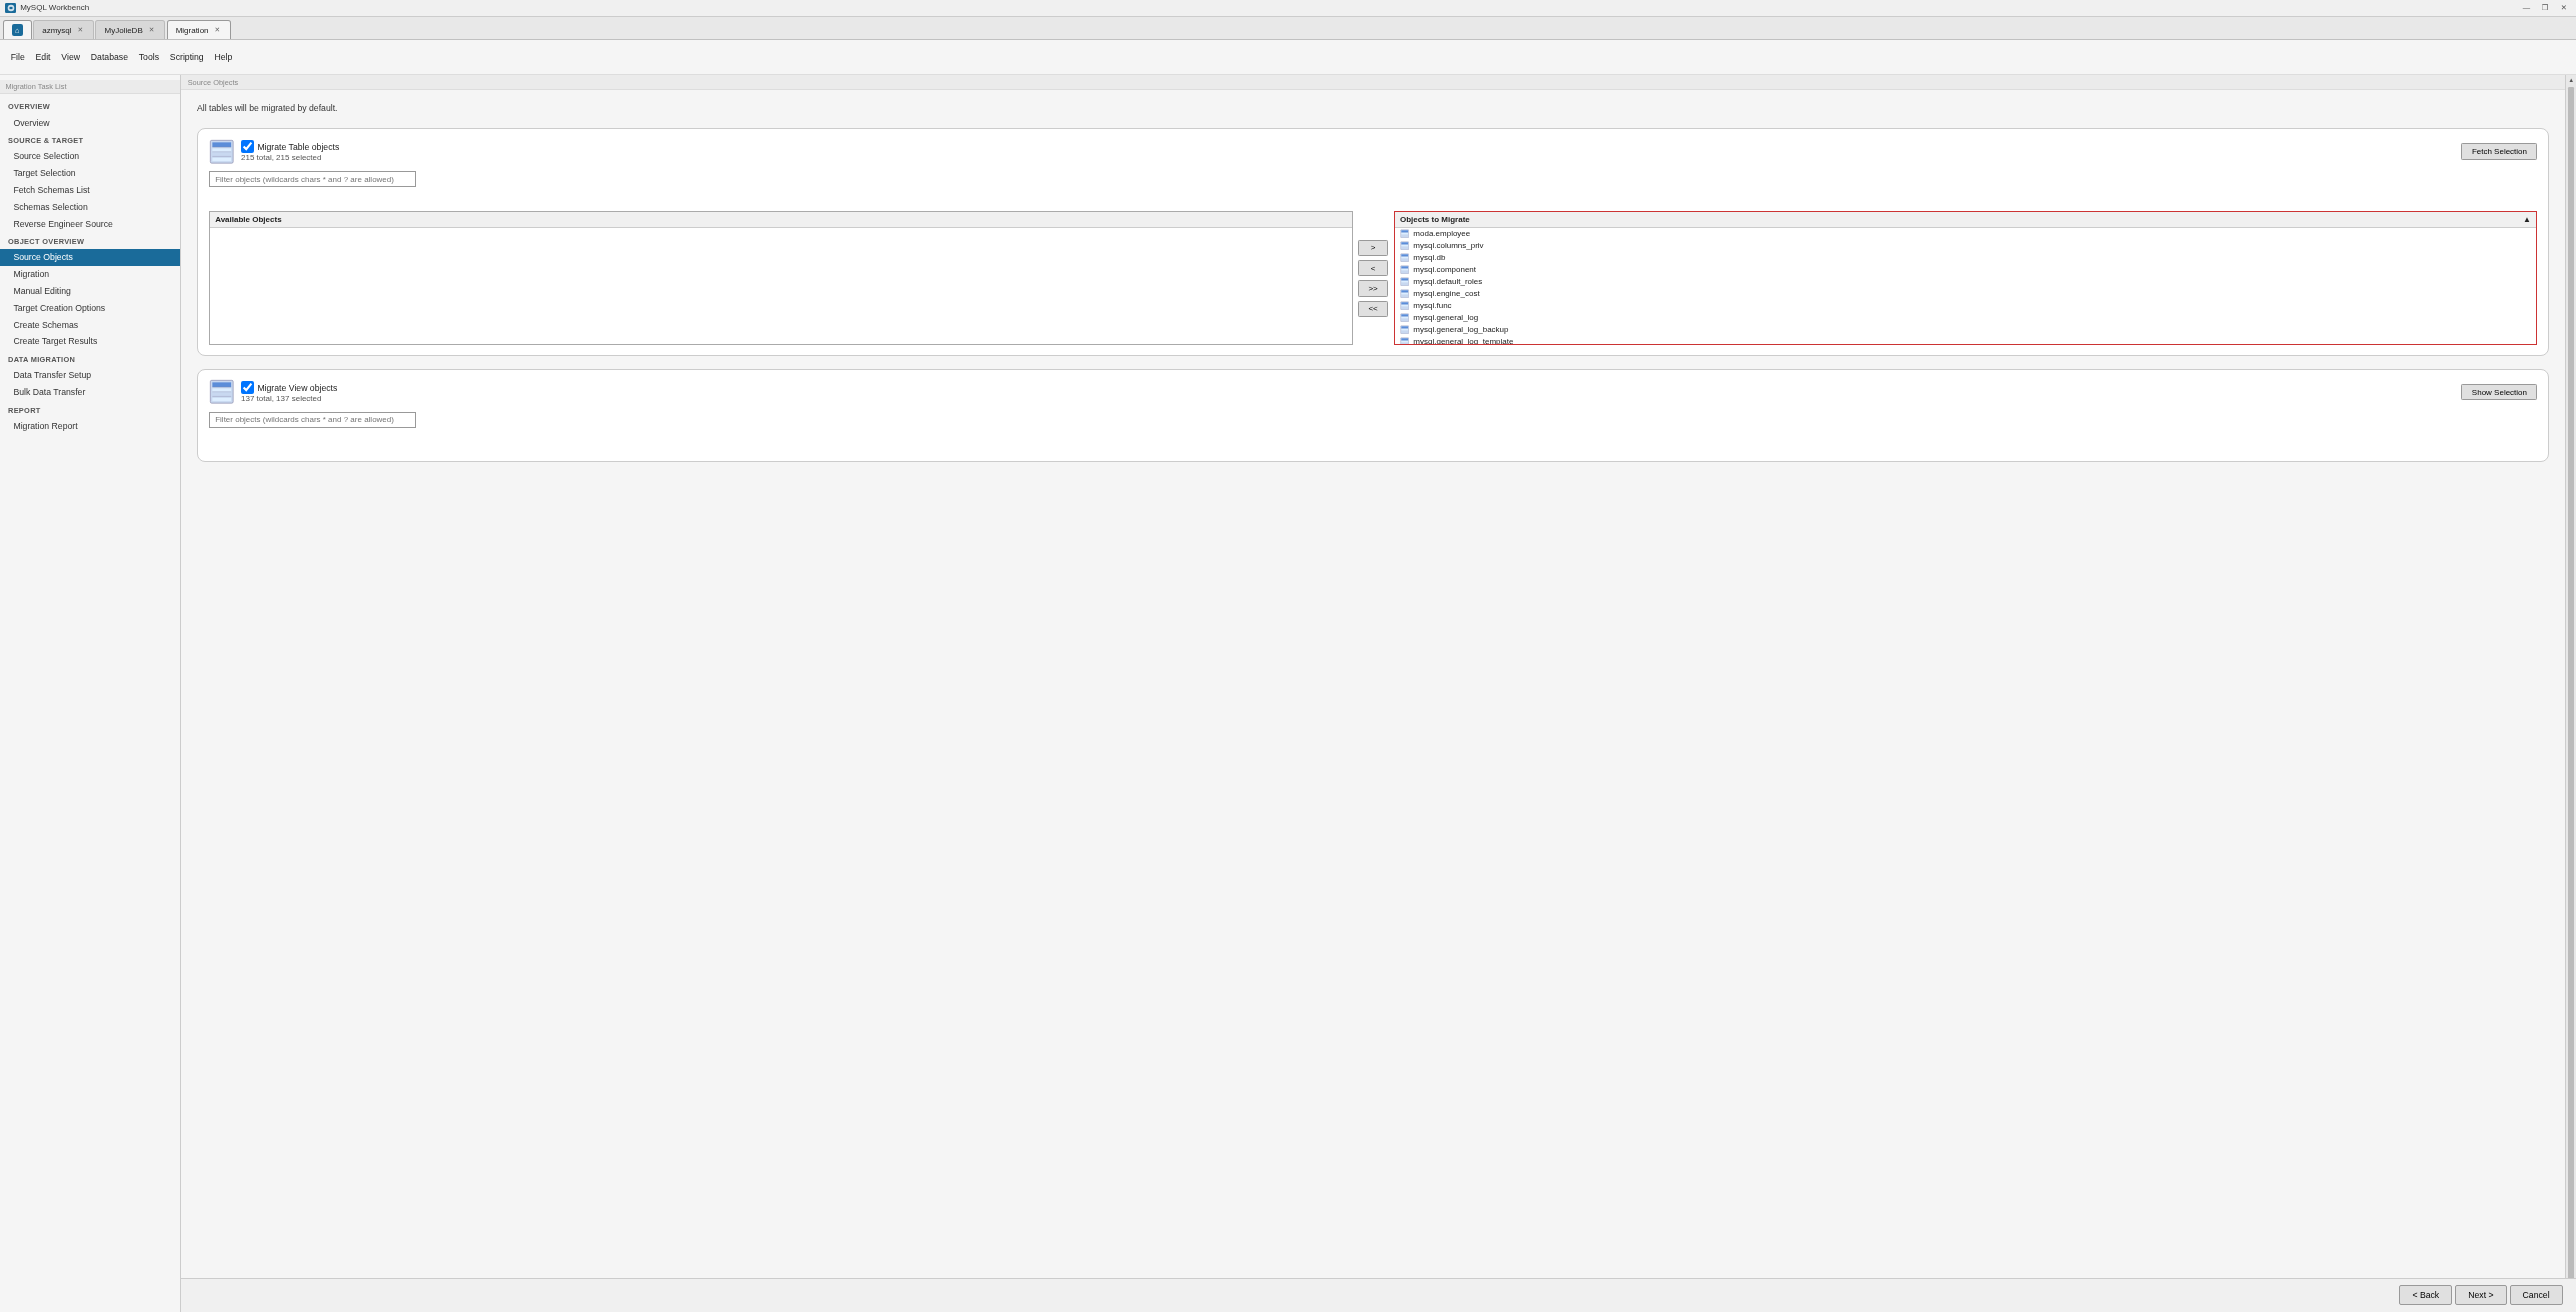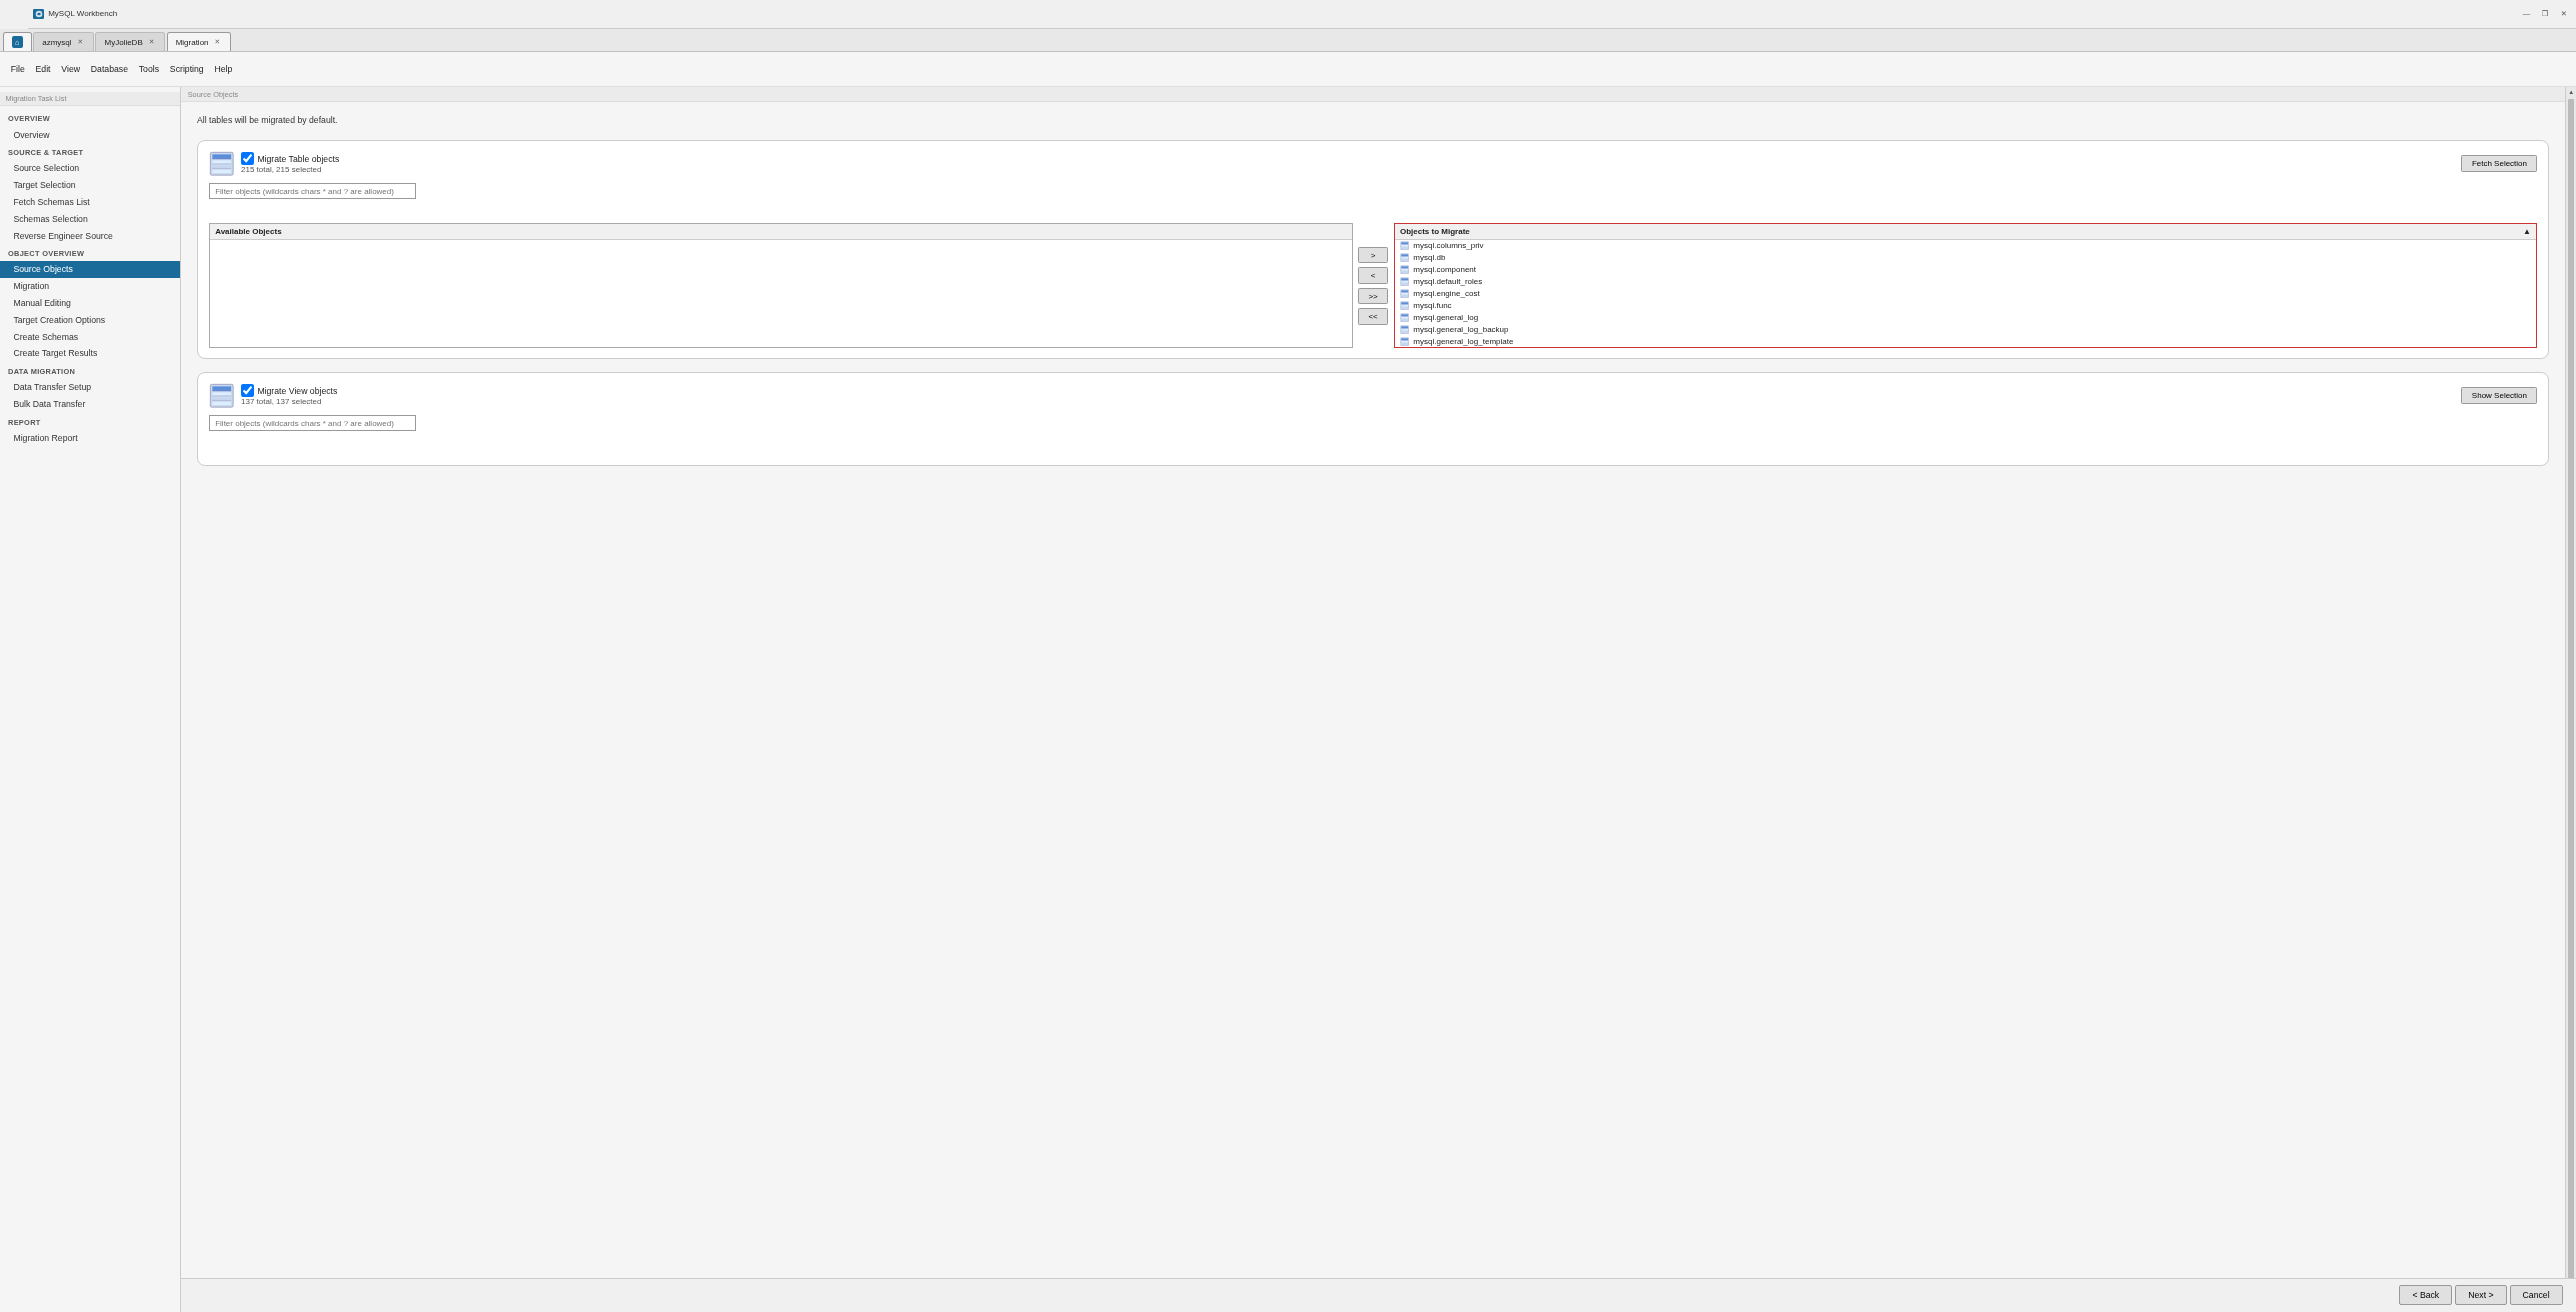--- a/index.html
+++ b/index.html
@@ -1,23 +1,22 @@
 <!DOCTYPE html>
 <html style="font-size:10.8px"><head>
   <meta charset="utf-8">
   <style>
     * { box-sizing: border-box; margin: 0; padding: 0; }
     body { font-family: 'Segoe UI', Tahoma, Geneva, Verdana, sans-serif; font-size: 8.7px; background: #f0f0f0; color: #222; }
 
     
     .titlebar {
       display: flex; align-items: center; justify-content: space-between;
-      background: #f0f0f0; height: 29px; padding: 0 5.4px;
+      background: #f0f0f0; height: 17px; padding: 0 5.4px;
       border-bottom: 0.7px solid #ccc;
-      margin-left: 28px;
     }
     .titlebar-left { display: flex; align-items: center; gap: 4px; }
     .titlebar-icon { width: 10.8px; height: 10.8px; background: #1a6b9a; border-radius: 1.3px; display: inline-flex; align-items: center; justify-content: center; }
     .titlebar-title { font-size: 8px; color: #333; }
     .titlebar-controls { display: flex; gap: 5.4px; }
     .titlebar-btn { width: 13.4px; height: 13.4px; display: flex; align-items: center; justify-content: center; cursor: pointer; font-size: 7.4px; color: #555; }
 
     
     .tabbar {
       display: flex; align-items: flex-end; background: #e8e8e8;
@@ -299,20 +298,29 @@
               </div>
             </div>
 
             <div class="list-item">
               <svg class="list-item-icon" viewBox="0 0 14 14">
                   <rect x="1" y="1" width="12" height="12" rx="1" fill="#c8d8f0" stroke="#8888aa" stroke-width="0.5"></rect>
                   <rect x="2" y="2" width="10" height="3" fill="#5b8dd9"></rect>
                   <rect x="2" y="6" width="10" height="2" fill="#ddeeff"></rect>
                   <rect x="2" y="9" width="10" height="2" fill="#c8d8f0"></rect>
                 </svg>
+              <span>moda.employee</span>
+            </div>
+            <div class="list-item">
+              <svg class="list-item-icon" viewBox="0 0 14 14">
+                  <rect x="1" y="1" width="12" height="12" rx="1" fill="#c8d8f0" stroke="#8888aa" stroke-width="0.5"></rect>
+                  <rect x="2" y="2" width="10" height="3" fill="#5b8dd9"></rect>
+                  <rect x="2" y="6" width="10" height="2" fill="#ddeeff"></rect>
+                  <rect x="2" y="9" width="10" height="2" fill="#c8d8f0"></rect>
+                </svg>
               <span>mysql.columns_priv</span>
             </div>
             <div class="list-item">
               <svg class="list-item-icon" viewBox="0 0 14 14">
                   <rect x="1" y="1" width="12" height="12" rx="1" fill="#c8d8f0" stroke="#8888aa" stroke-width="0.5"></rect>
                   <rect x="2" y="2" width="10" height="3" fill="#5b8dd9"></rect>
                   <rect x="2" y="6" width="10" height="2" fill="#ddeeff"></rect>
                   <rect x="2" y="9" width="10" height="2" fill="#c8d8f0"></rect>
                 </svg>
               <span>mysql.db</span>

